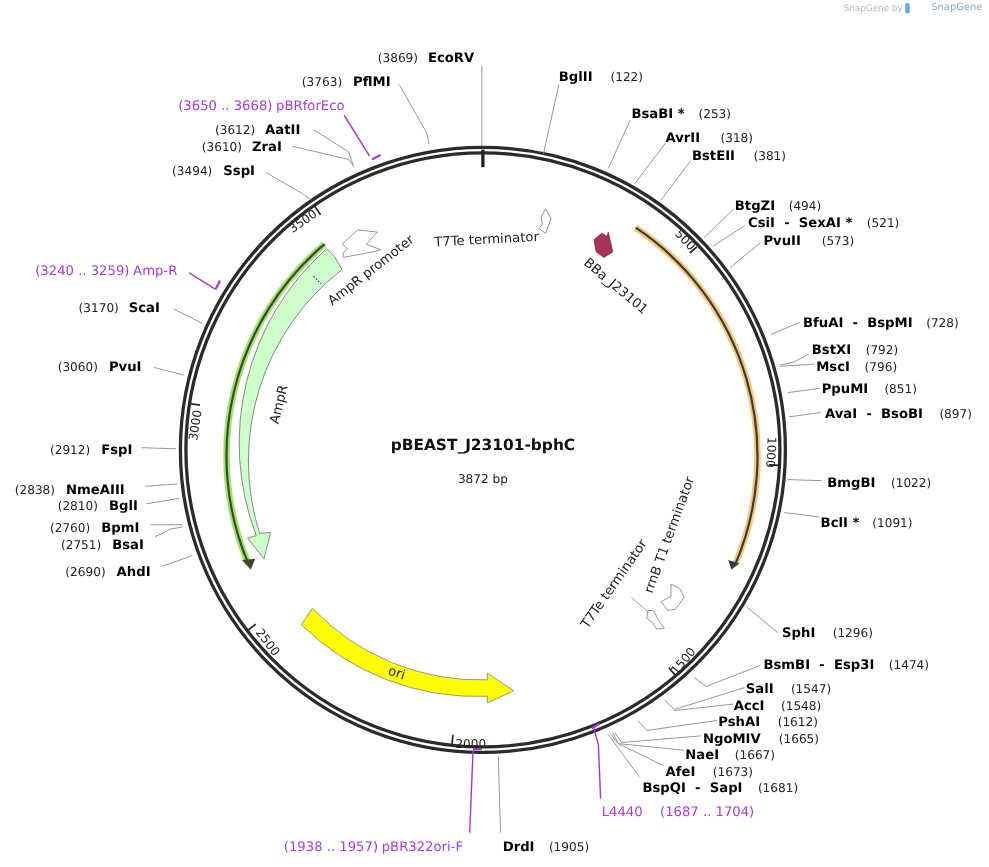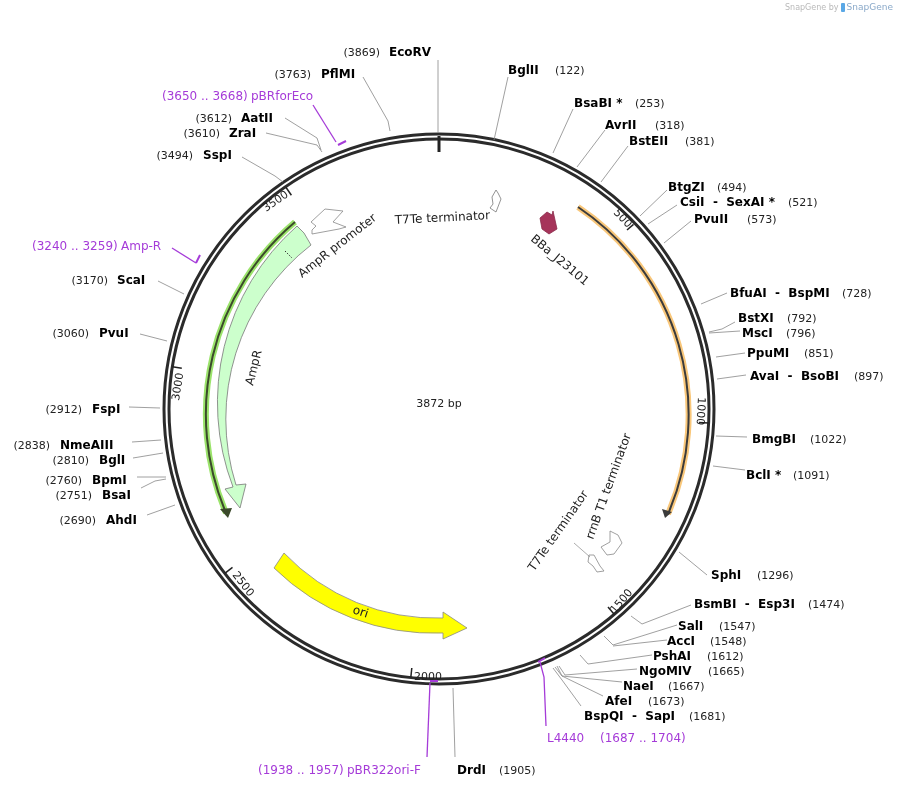--- a/index.html
+++ b/index.html
@@ -1,23 +1,23 @@
 <!DOCTYPE html>
 <html><head>
 <meta charset="utf-8">
 <style>
   html, body { margin: 0; padding: 0; background: #ffffff; }
   body { width: 899px; height: 788px; position: relative; overflow: hidden; font-family: "DejaVu Sans", sans-serif; }
   #map { position: absolute; left: 0; top: 0; }
   .credit { position: absolute; right: 6px; top: 2px; font-size: 8px; color: #b9b9b9; display: flex; align-items: center; gap: 2px; }
-  .credit .brand { color: #8aa9c9; font-size: 9px; }
+  .credit .brand { color: #8aa9c9; font-size: 9px; margin-left: 18px; }
   .credit .logo { display: inline-block; width: 4px; height: 9px; background: #5aa8e6; border-radius: 1px; }
   .title-block { position: absolute; left: 0; width: 878px; top: 397px; text-align: center; }
   .title { font-weight: bold; font-size: 14px; color: #111; }
-  .subtitle { font-size: 11px; color: #222; margin-top: 0px; }
+  .subtitle { font-size: 11px; color: #222; margin-top: 16px; }
   text { font-family: "DejaVu Sans", sans-serif; }
   .site-name { font-weight: bold; font-size: 12px; fill: #000; }
   .site-pos { font-size: 11px; fill: #222; }
   .primer { font-size: 12px; fill: #a53bd8; }
   .feat-label { font-size: 12px; fill: #222; }
   .tick-label { font-size: 11px; fill: #222; }
 </style>
 </head>
 <body>
 
@@ -365,14 +365,15 @@
       <text class="site-pos" x="689" y="720">(1681)</text>
     </g>
     <g>
       <text class="site-name" x="457" y="774">DrdI</text>
       <text class="site-pos" x="499" y="774">(1905)</text>
     </g>
   </g>
 </svg>
 
 <div class="title-block">
+  <div class="title">pBEAST_J23101-bphC</div>
   <div class="subtitle">3872 bp</div>
 </div>
 
 </body></html>

